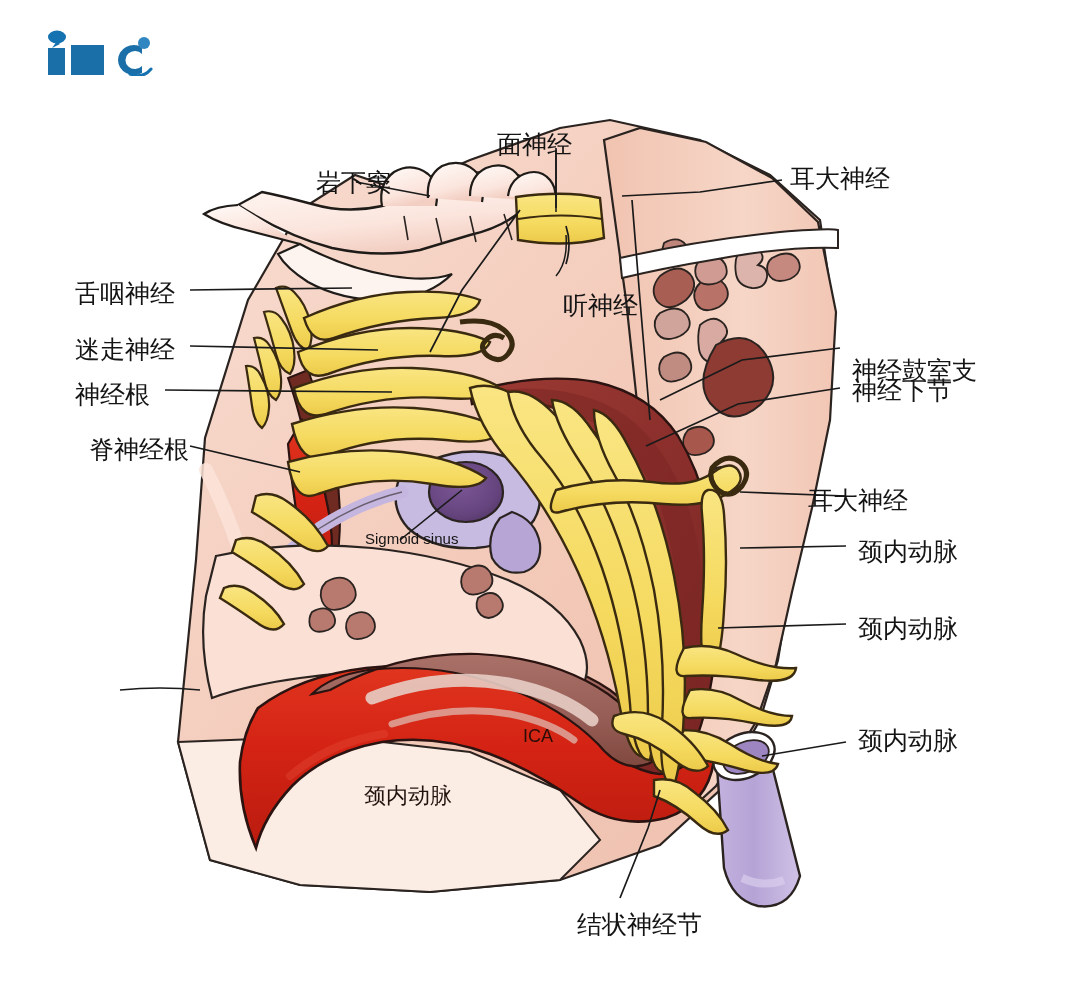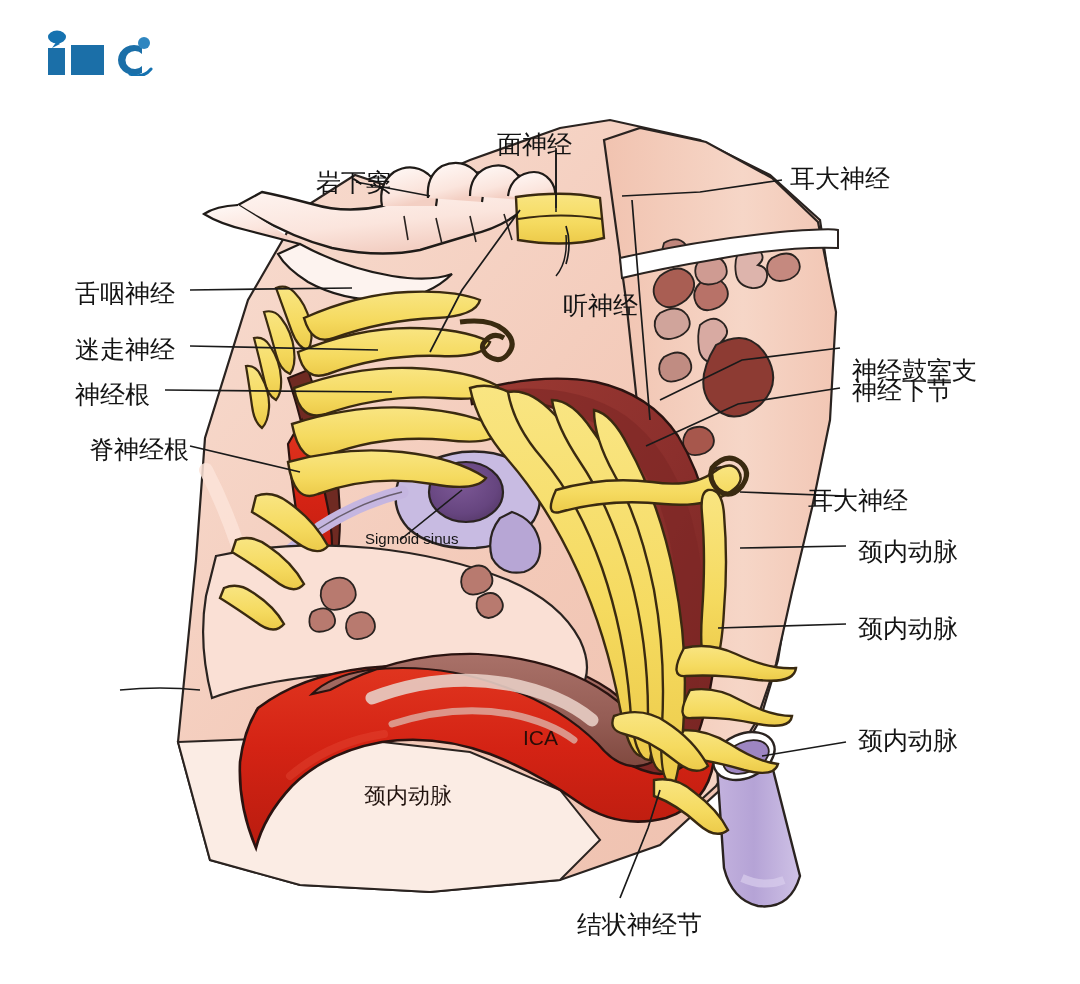--- a/index.html
+++ b/index.html
@@ -59,21 +59,21 @@
   }
   .lbl-en {
     font-size: 15px;
     font-family: "Liberation Sans", "DejaVu Sans", sans-serif;
   }
   .lbl-in {
     font-size: 22px;
     color: #20120d;
   }
   .lbl-ica {
-    font-size: 21px;
+    font-size: 18px;
     color: #2a0d07;
     font-family: "Liberation Sans", "DejaVu Sans", sans-serif;
   }
 </style>
 </head>
 <body>
 
 <div id="page">
 
   <div id="logo-bar">

